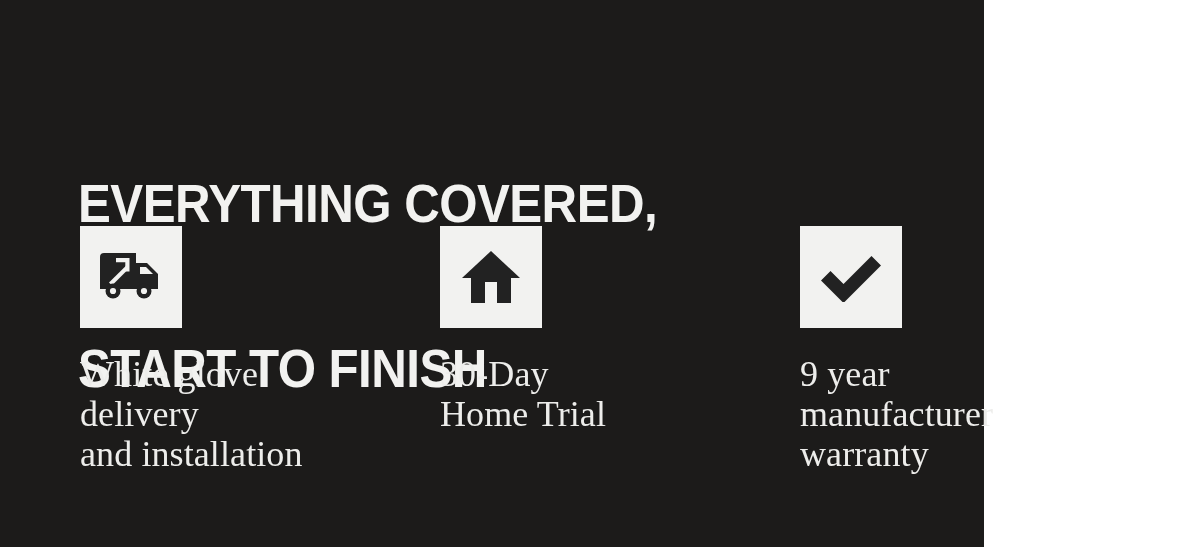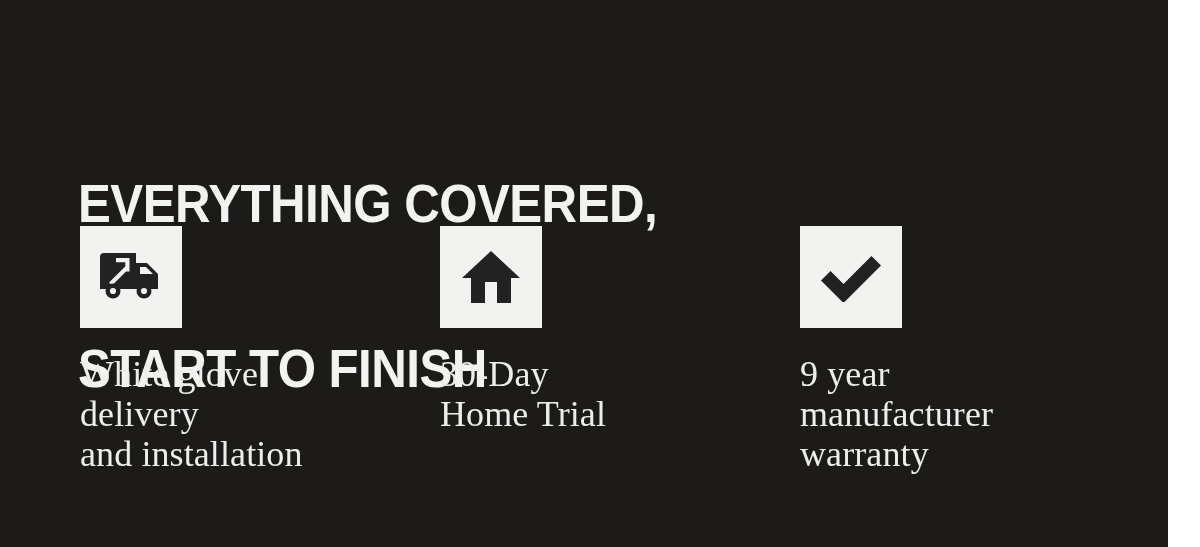--- a/index.html
+++ b/index.html
@@ -10,21 +10,21 @@
   body {
     width: 1200px;
     height: 547px;
     overflow: hidden;
     font-family: "Liberation Sans", sans-serif;
     -webkit-font-smoothing: antialiased;
   }
 
   .banner {
     position: relative;
-    width: 1168px;
+    width: 984px;
     height: 547px;
     background: #1c1b1a;
     box-sizing: border-box;
   }
 
   
   .heading {
     position: absolute;
     left: 78px;
     top: 66px;

